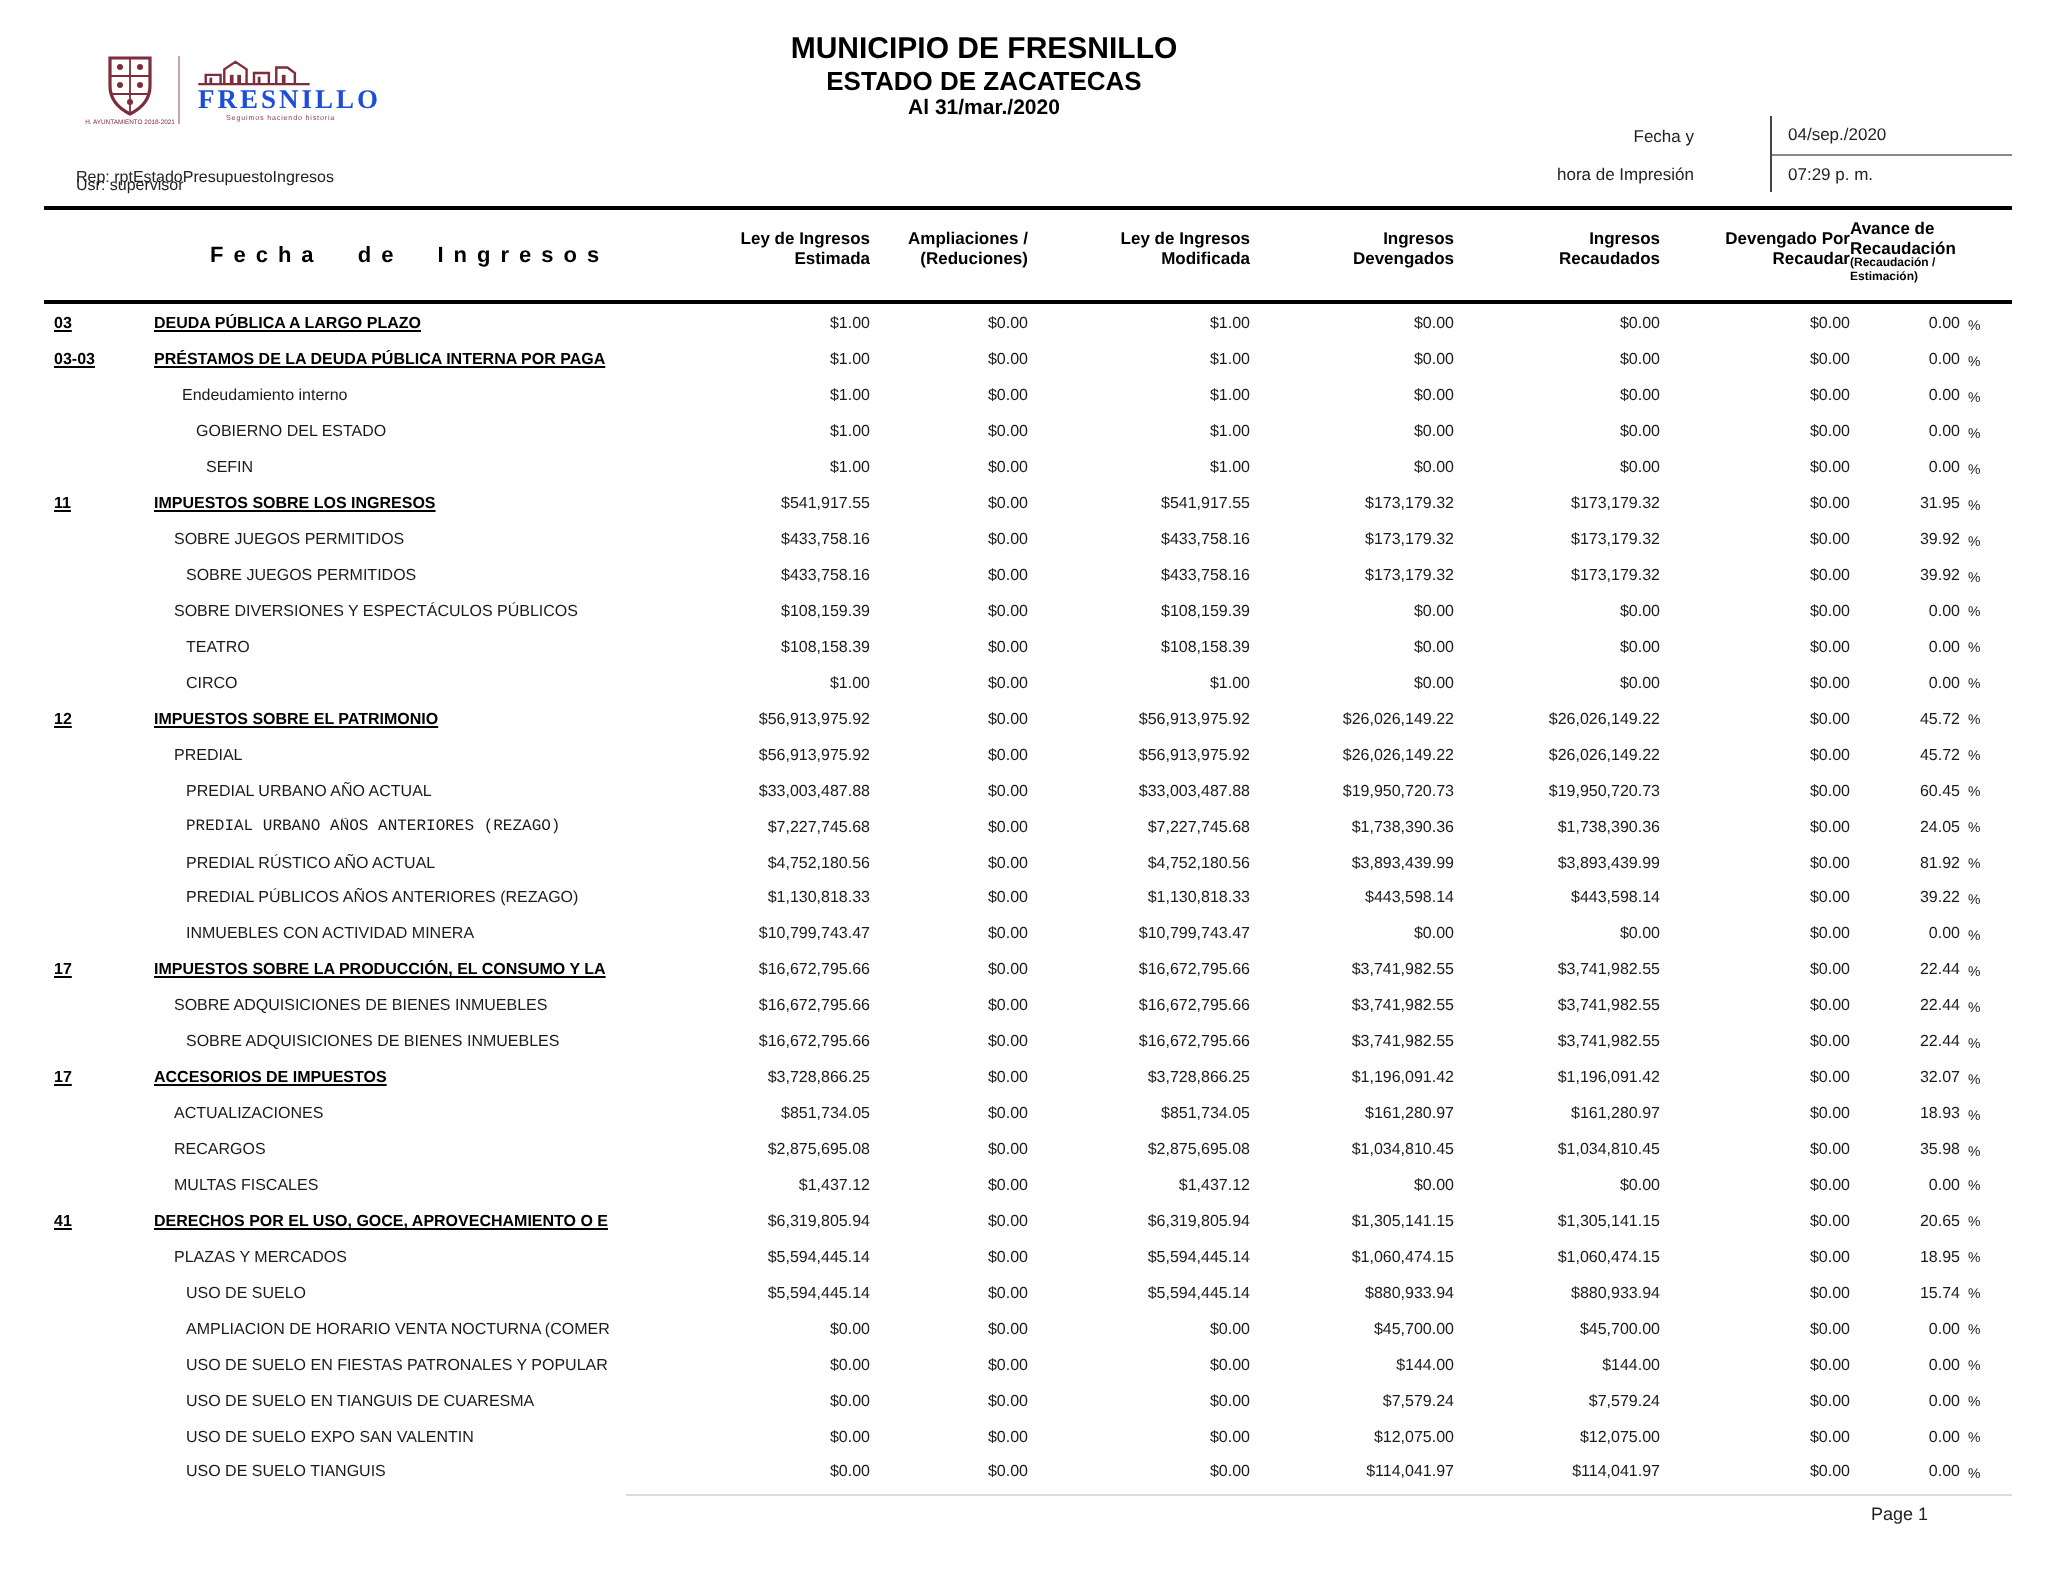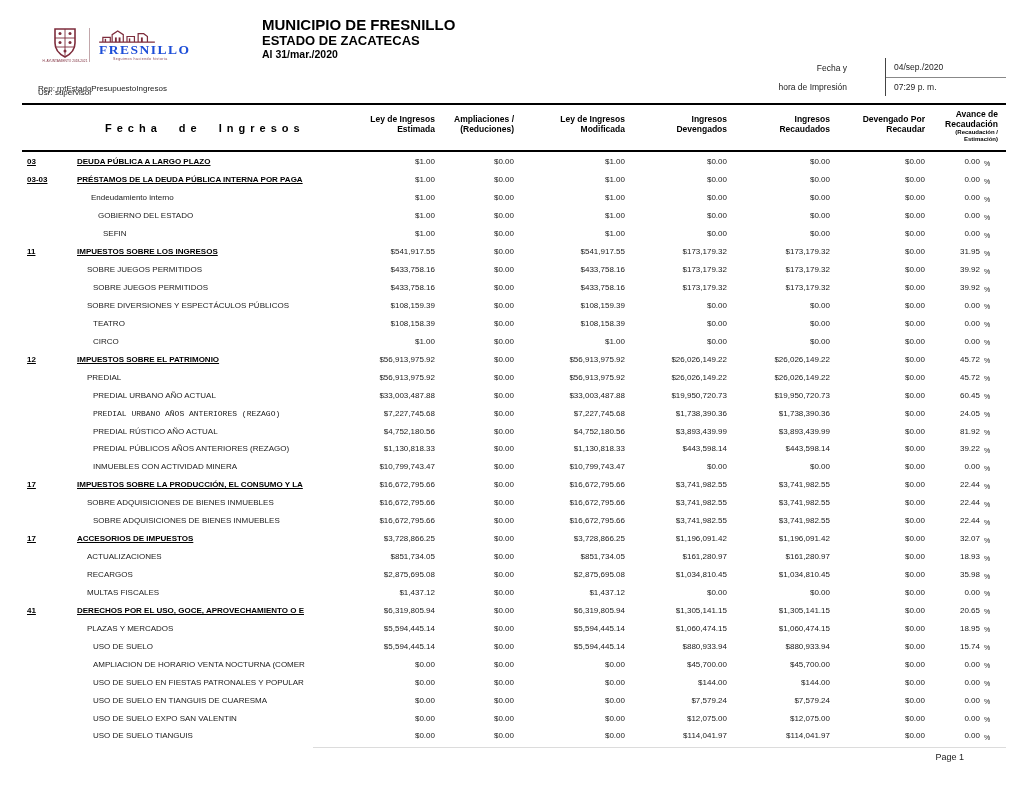--- a/index.html
+++ b/index.html
@@ -9,21 +9,21 @@
   }
   
   .logo-wrap{position:absolute;left:50px;top:22px;height:46px;display:flex;align-items:center;gap:9px;color:#7e2d3c;}
   .shield-box{display:flex;flex-direction:column;align-items:center;width:30px;}
   .shield-caption{font-size:3.2px;line-height:4px;color:#7e2d3c;white-space:nowrap;margin-top:1px;}
   .logo-divider{width:1px;height:34px;background:#c2a7ab;}
   .logo-right{display:flex;flex-direction:column;align-items:flex-start;}
   .wordmark{font-family:"Liberation Serif",serif;font-size:13.5px;letter-spacing:1.5px;color:#1d4ed8;font-weight:600;line-height:13px;text-align:right;}
   .tagline{font-size:3.6px;color:#8a4450;letter-spacing:.4px;margin-top:1px;margin-left:14px;}
   
-  .titles{position:absolute;left:262px;top:16px;width:460px;text-align:left;font-weight:bold;color:#000;}
+  .titles{position:absolute;left:262px;top:16px;width:460px;text-align:center;font-weight:bold;color:#000;}
   .t1{font-size:15px;line-height:17px;}
   .t2{font-size:13px;line-height:15px;}
   .t3{font-size:11.5px;line-height:14px;}
   .t4{font-size:10.5px;line-height:13px;}
   
   .printinfo{position:absolute;top:58px;right:18px;font-size:8.5px;color:#222;}
   .pi-row{display:flex;align-items:center;height:19px;gap:31px;}
   .pi-label{width:110px;text-align:right;padding-right:7px;}
   .pi-value{width:112px;border-left:1px solid #444;padding-left:8px;height:19px;display:flex;align-items:center;}
   .pi-row:first-child .pi-value{border-bottom:1px solid #888;}
@@ -40,21 +40,21 @@
   .cols{display:flex;align-items:center;padding-right:18px;box-sizing:border-box;width:1024px;}
   .cell-code{flex:none;width:50px;margin-left:27px;}
   .cell-label{flex:1;min-width:0;white-space:nowrap;overflow:hidden;}
   .num{flex:none;text-align:right;white-space:nowrap;}
   .c1{width:100px}.c2{width:79px}.c3{width:111px}.c4{width:102px}.c5{width:103px}.c6{width:95px}.c7{width:55px}
   .pct-cell{flex:none;width:26px;padding-left:4px;box-sizing:border-box;font-size:7px;position:relative;top:1.5px;}
   
   .thead{position:absolute;left:0;top:106px;height:44px;align-items:flex-start;padding-top:8px;font-weight:bold;font-size:8.5px;color:#000;}
   .thead .hline{display:block;line-height:10px;}
   .fuente-h{font-size:11px;letter-spacing:5px;word-spacing:9px;padding-left:28px;padding-top:8px;white-space:nowrap;}
-  .avance-cell{flex:none;width:81px;text-align:right;padding-right:8px;box-sizing:border-box;margin-top:-4px;}
+  .avance-cell{flex:none;width:81px;padding-right:8px;box-sizing:border-box;margin-top:-4px;}
   .avance-cell .hline{line-height:9.5px;}
   .avance-sub{display:block;font-size:6px;line-height:6.5px;font-weight:bold;color:#000;}
   
   .tbody{position:absolute;left:0;top:153px;width:1024px;}
   .row{height:17.94px;font-size:8px;color:#1a1a1a;}
   .bold-row .cell-code,.bold-row .cell-label{font-weight:bold;text-decoration:underline;color:#000;}
   
   .page-number{position:absolute;right:60px;top:752px;font-size:9px;color:#222;}
 </style>
 </head>

